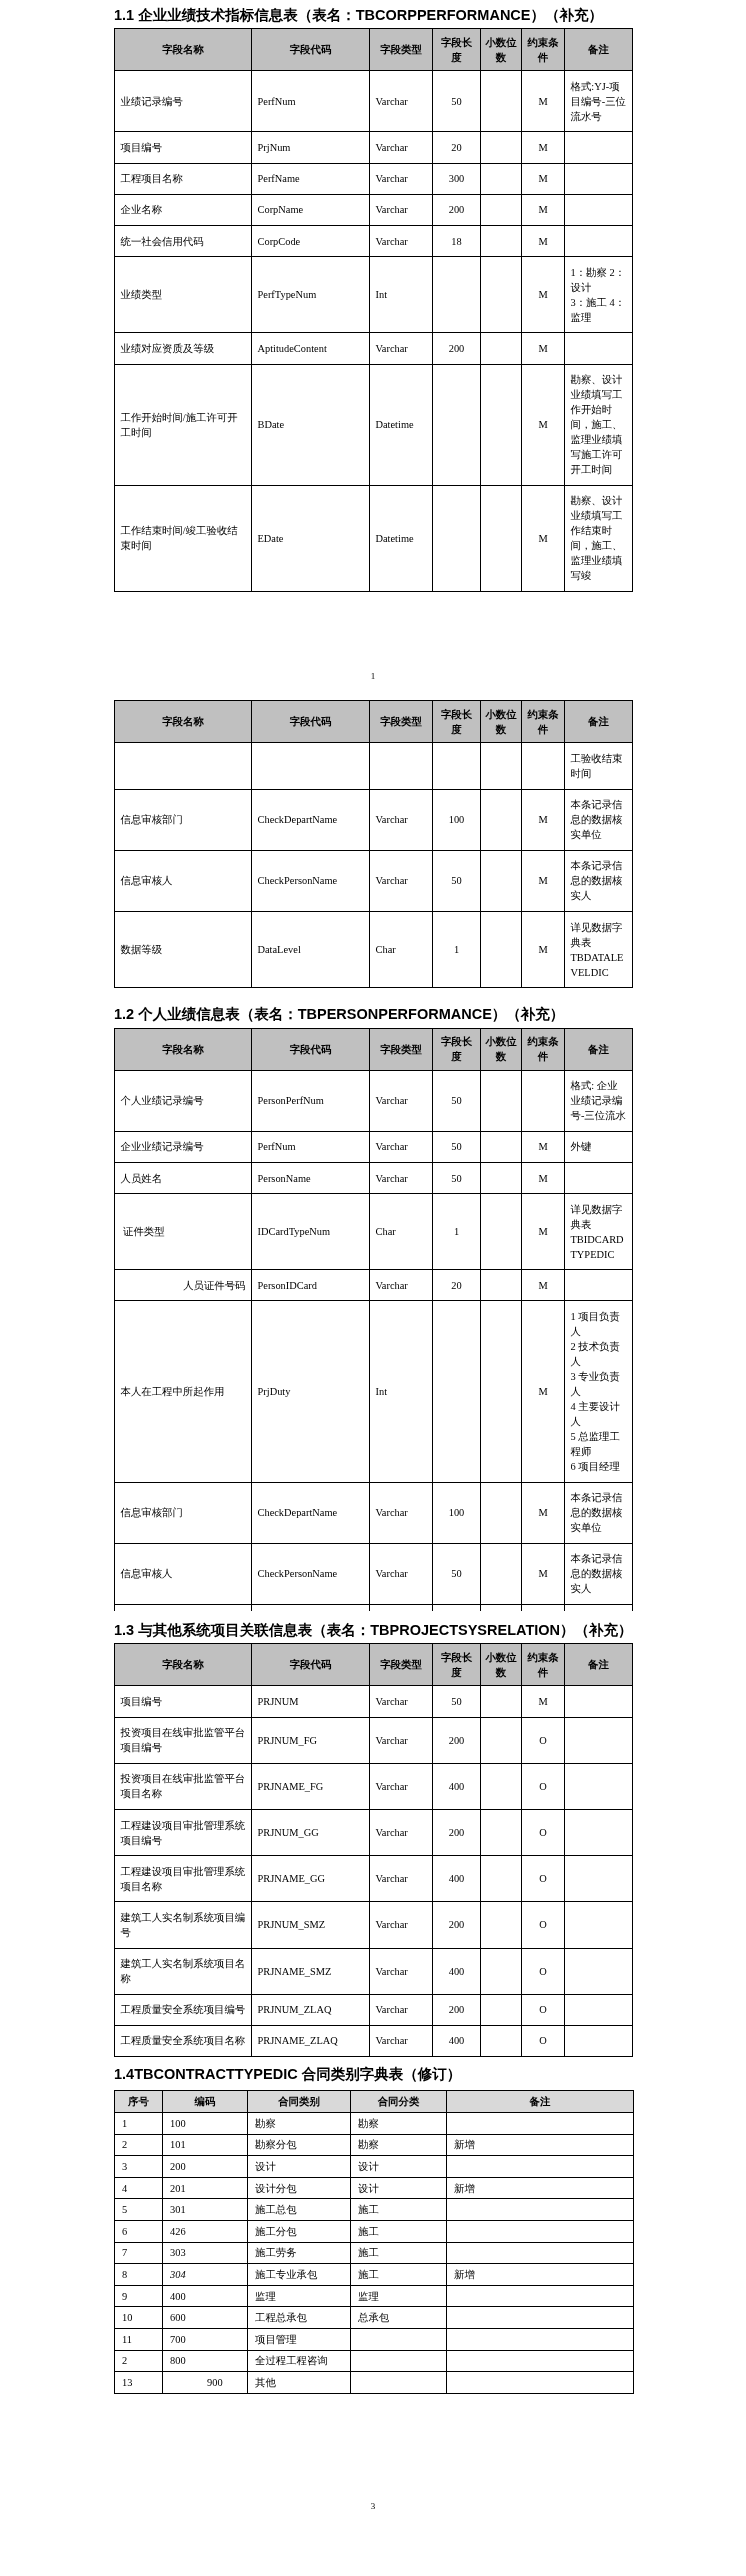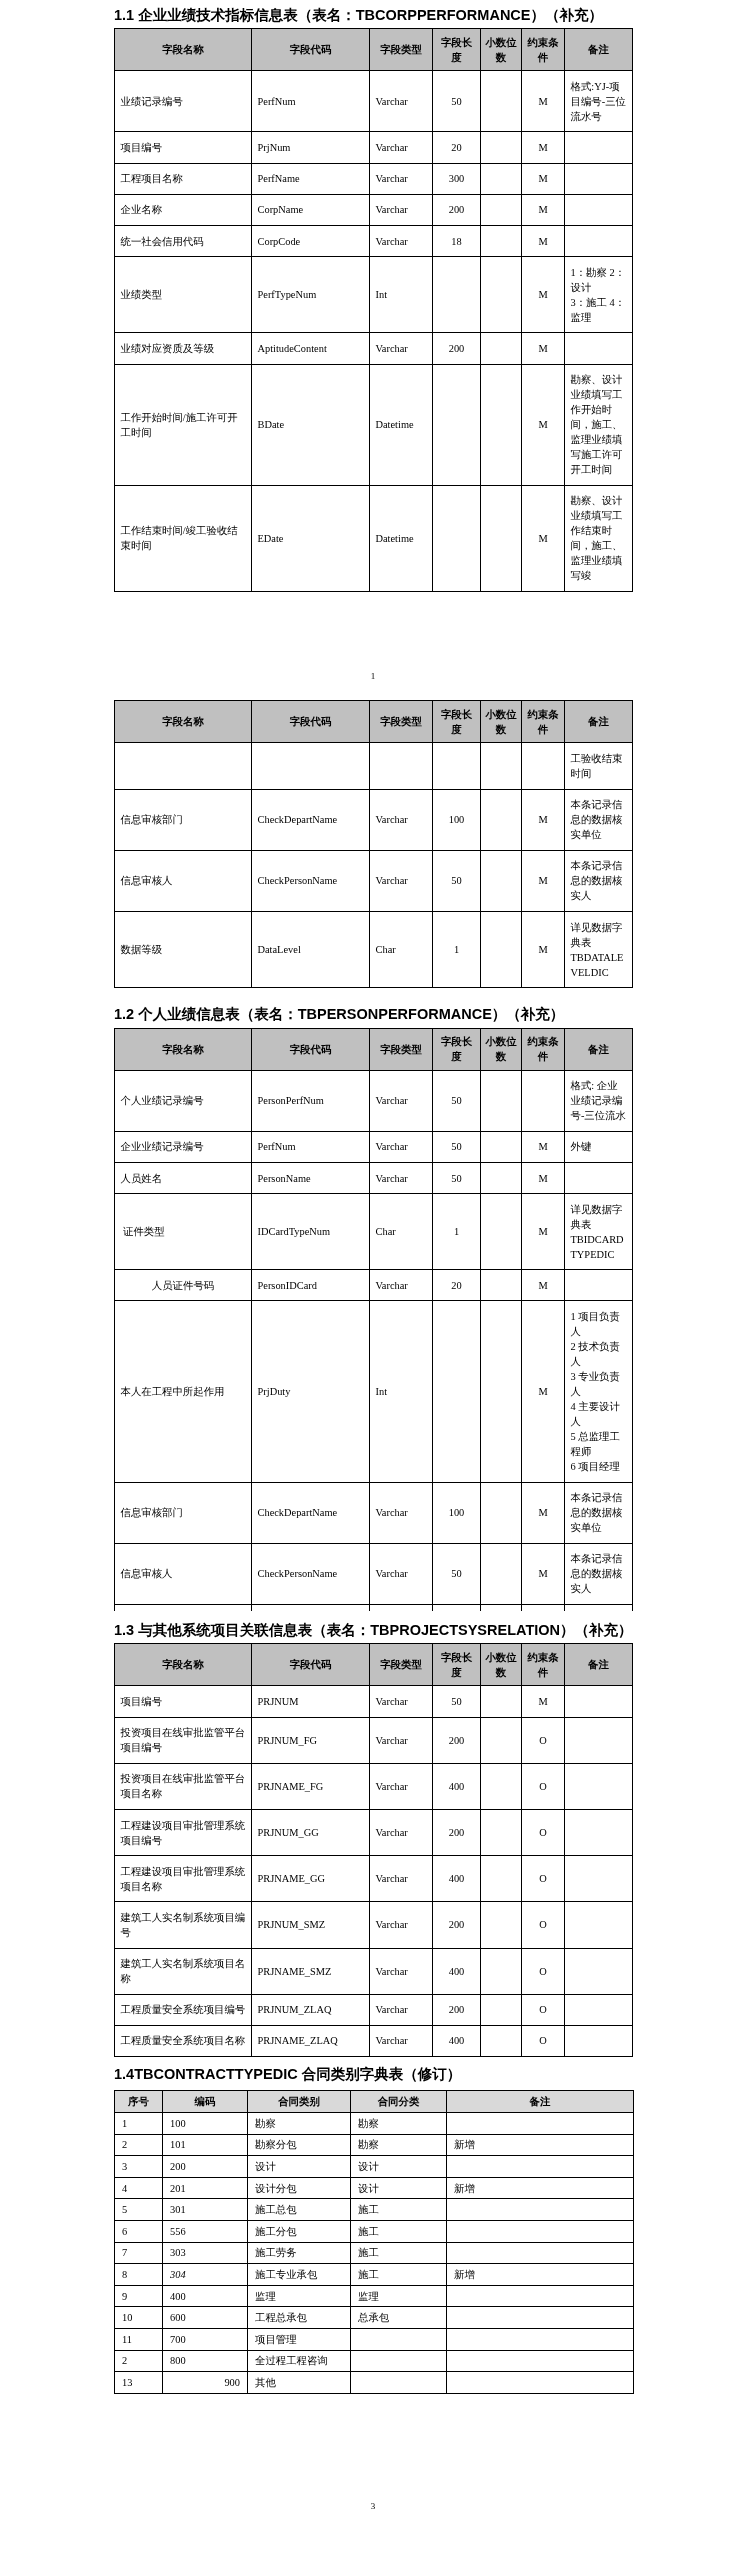--- a/index.html
+++ b/index.html
@@ -293,21 +293,21 @@
           <tr>
             <td style="text-align: left; padding-left: 8px;">证件类型</td>
             <td style="text-align: left;">IDCardTypeNum</td>
             <td style="text-align: left;">Char</td>
             <td style="text-align: center;">1</td>
             <td style="text-align: center;"></td>
             <td style="text-align: center;">M</td>
             <td style="text-align: left;">详见数据字典表 TBIDCARDTYPEDIC</td>
           </tr>
           <tr>
-            <td style="text-align: center;">人员证件号码</td>
+            <td style="text-align: right;">人员证件号码</td>
             <td style="text-align: left;">PersonIDCard</td>
             <td style="text-align: left;">Varchar</td>
             <td style="text-align: center;">20</td>
             <td style="text-align: center;"></td>
             <td style="text-align: center;">M</td>
             <td style="text-align: left;"></td>
           </tr>
           <tr>
             <td style="text-align: left;">本人在工程中所起作用</td>
             <td style="text-align: left;">PrjDuty</td>
@@ -512,21 +512,21 @@
           </tr>
           <tr>
             <td style="text-align: left;">5</td>
             <td style="text-align: left;">301</td>
             <td style="text-align: left;">施工总包</td>
             <td style="text-align: left;">施工</td>
             <td style="text-align: left;"></td>
           </tr>
           <tr>
             <td style="text-align: left;">6</td>
-            <td style="text-align: left;">556</td>
+            <td style="text-align: left;">426</td>
             <td style="text-align: left;">施工分包</td>
             <td style="text-align: left;">施工</td>
             <td style="text-align: left;"></td>
           </tr>
           <tr>
             <td style="text-align: left;">7</td>
             <td style="text-align: left;">303</td>
             <td style="text-align: left;">施工劳务</td>
             <td style="text-align: left;">施工</td>
             <td style="text-align: left;"></td>
@@ -561,21 +561,21 @@
           </tr>
           <tr>
             <td style="text-align: left;">2</td>
             <td style="text-align: left;">800</td>
             <td style="text-align: left;">全过程工程咨询</td>
             <td style="text-align: left;"></td>
             <td style="text-align: left;"></td>
           </tr>
           <tr>
             <td style="text-align: left;">13</td>
-            <td style="text-align: right; padding-left: 44px;">900</td>
+            <td style="text-align: left; padding-left: 44px;">900</td>
             <td style="text-align: left;">其他</td>
             <td style="text-align: left;"></td>
             <td style="text-align: left;"></td>
           </tr>
         </tbody>
       </table>
   </div>
   <div class="page-num">3</div>
 </div>
 

